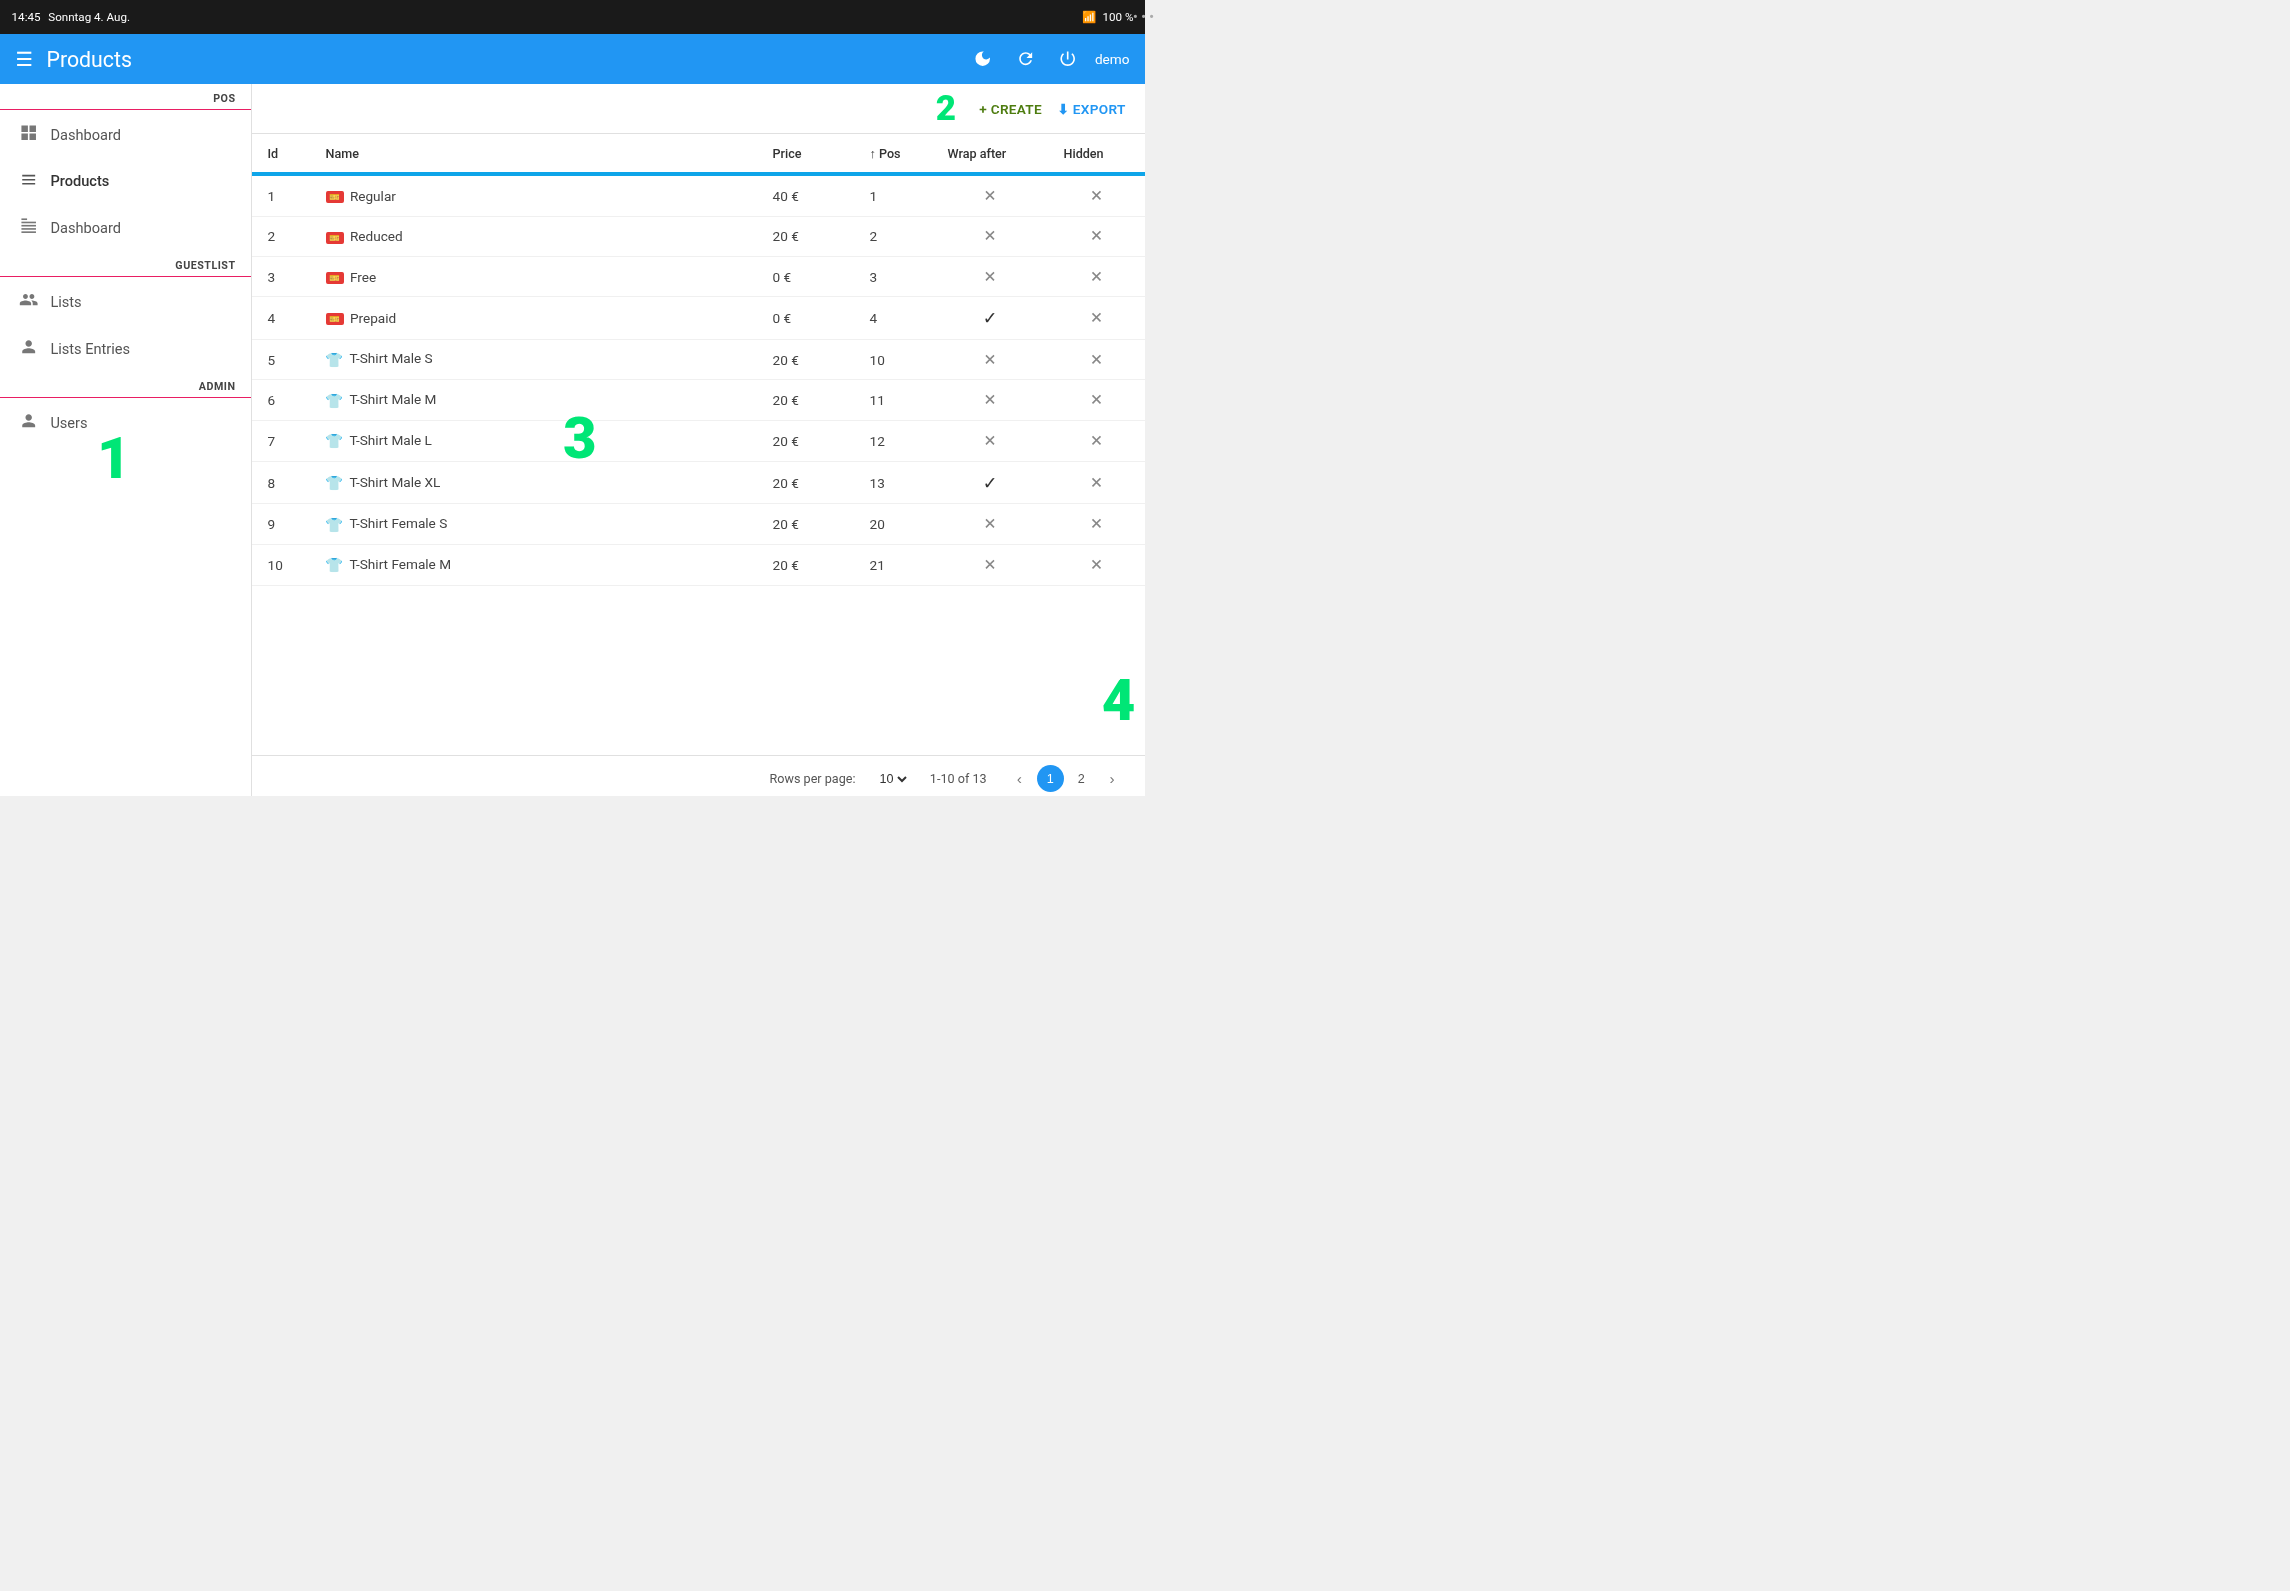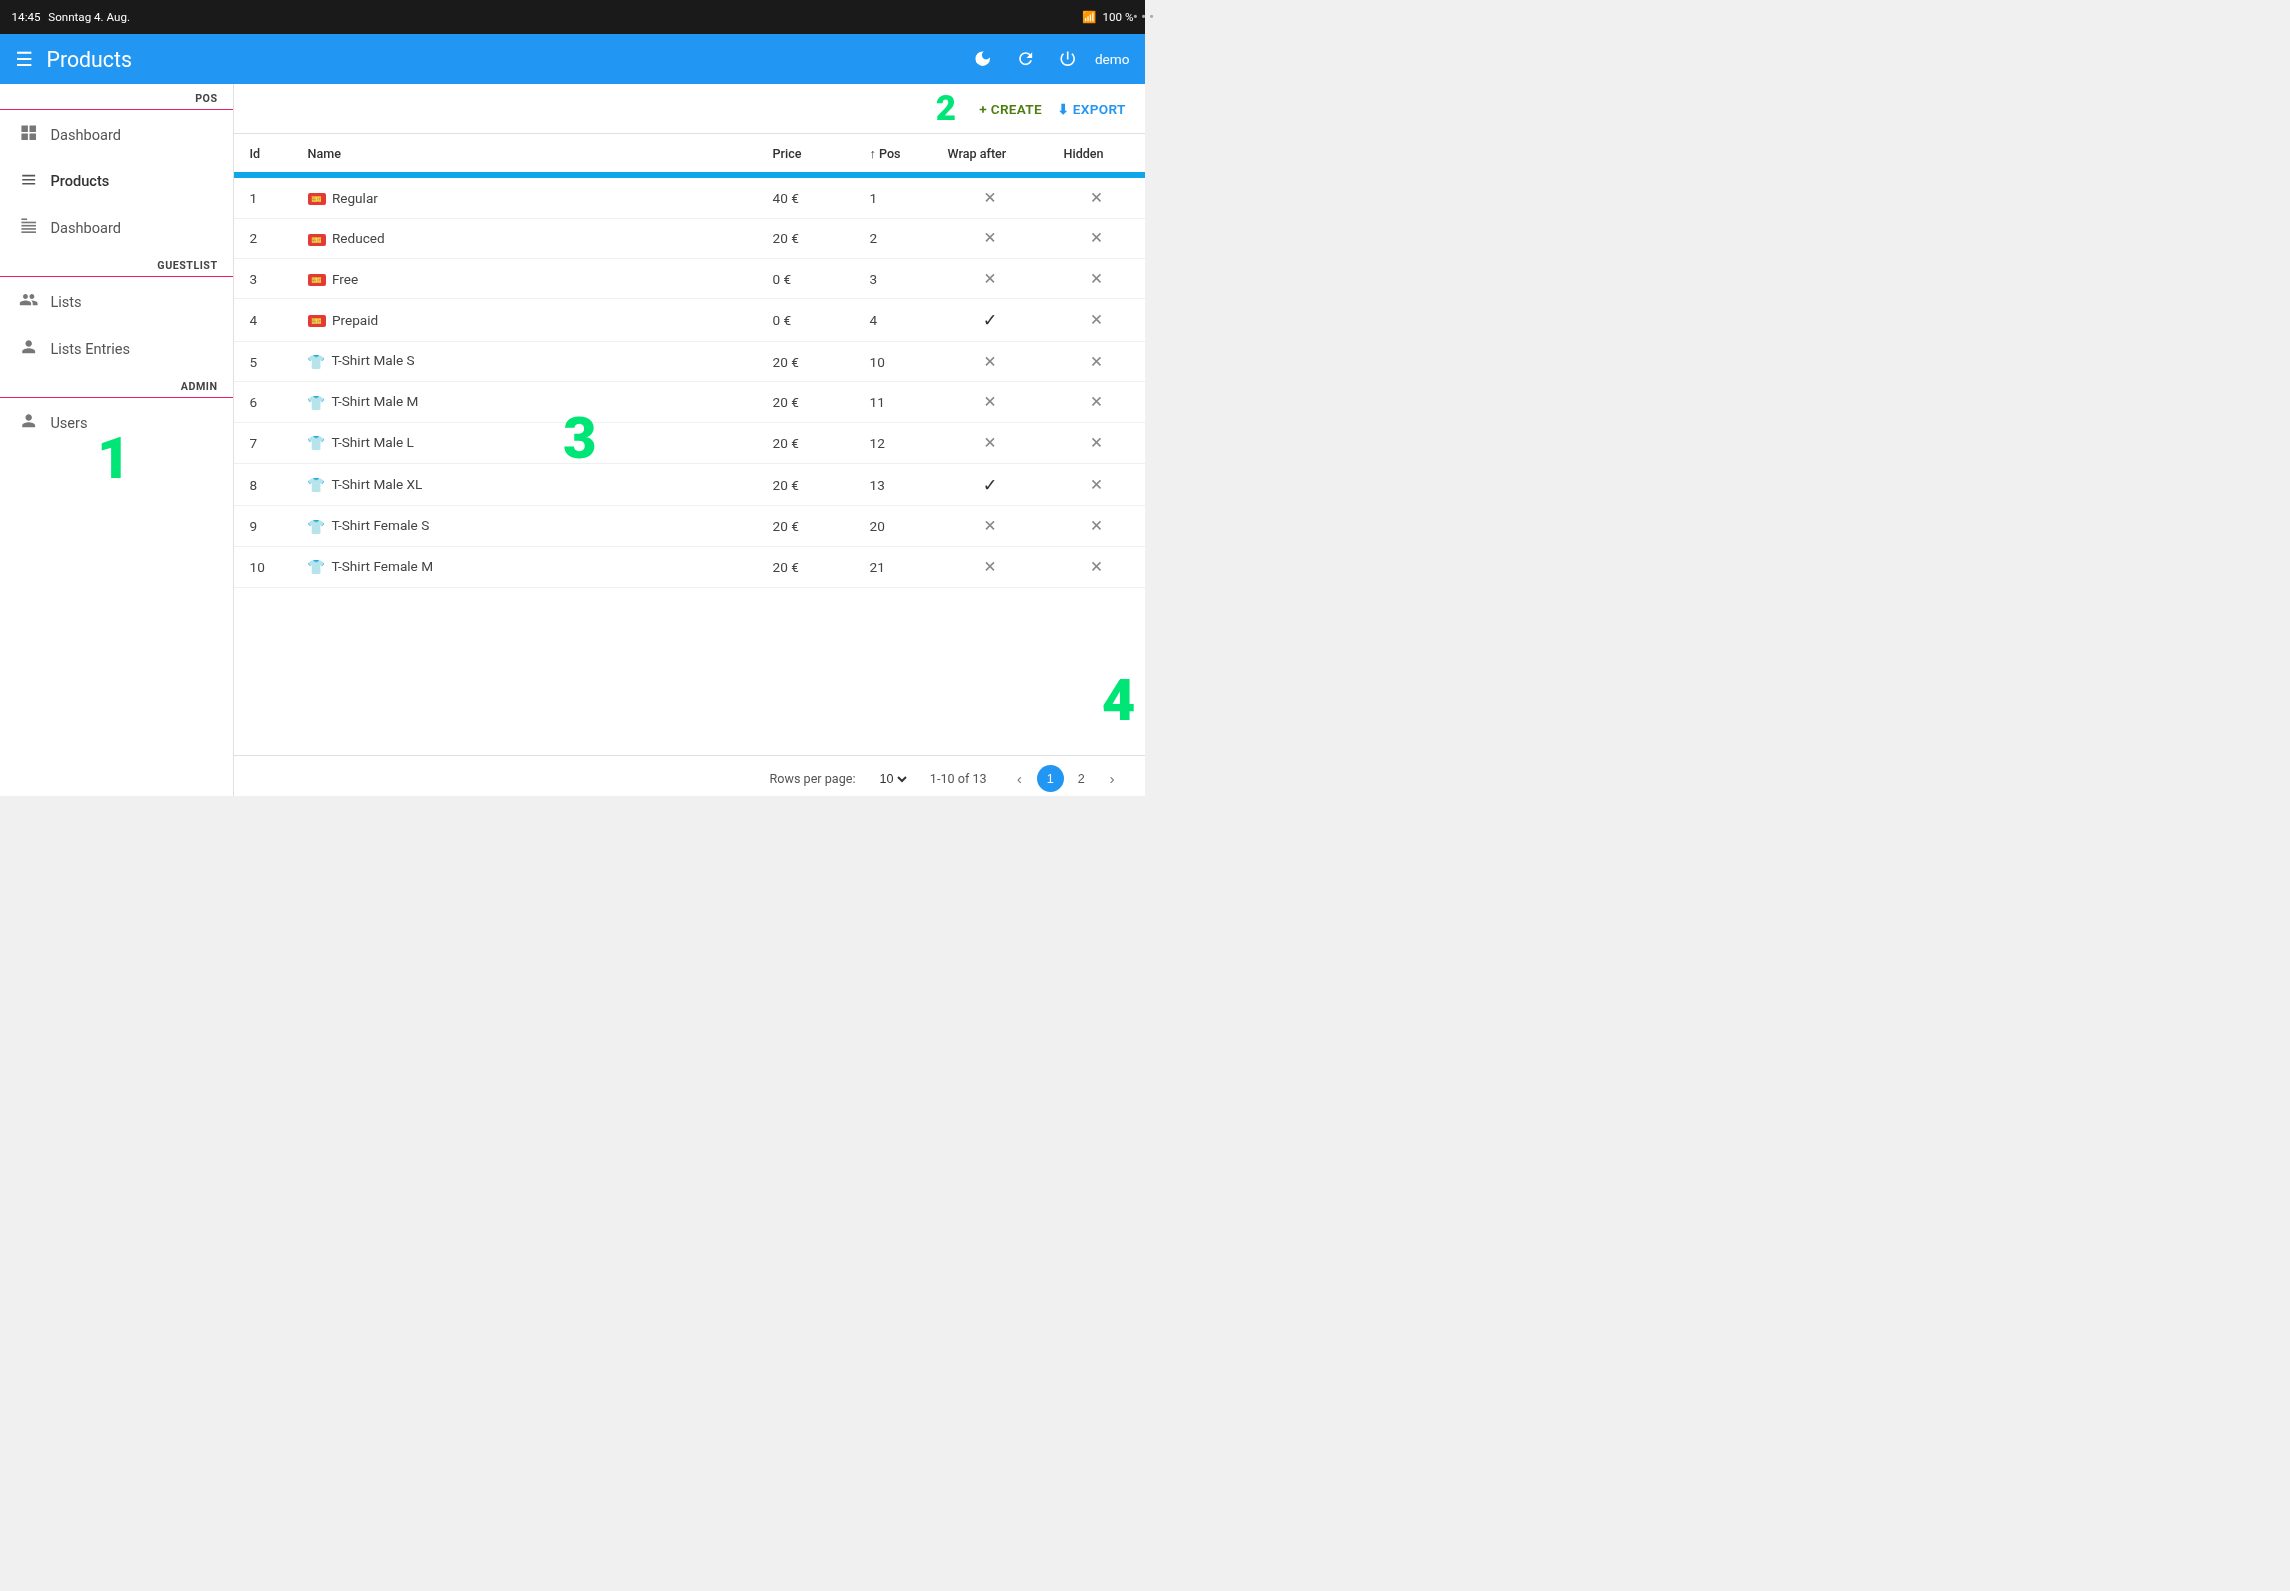--- a/index.html
+++ b/index.html
@@ -37,21 +37,21 @@
     .nav-demo-text { color: white; font-size: 13.6px; }
 
     
     .app-layout {
       display: flex;
       height: calc(796px - 78px);
     }
 
     
     .sidebar {
-      width: 234px;
+      width: 252px;
       background: white;
       border-right: 1px solid #e0e0e0;
       flex-shrink: 0;
       overflow-y: auto;
     }
     .sidebar-item {
       display: flex;
       align-items: center;
       gap: 11.6px;
       padding: 11.6px 19.4px;
@@ -155,21 +155,21 @@
       flex: 1;
       overflow-y: auto;
       background: white;
     }
     table {
       width: 100%;
       border-collapse: collapse;
       font-size: 13.6px;
     }
     thead tr {
-      border-bottom: 6px solid #0ea5e9;
+      border-bottom: 4px solid #0ea5e9;
     }
     thead th {
       padding: 11.6px 15.5px;
       text-align: left;
       font-weight: 500;
       color: #333;
       font-size: 12.6px;
       white-space: nowrap;
     }
     tbody tr {

